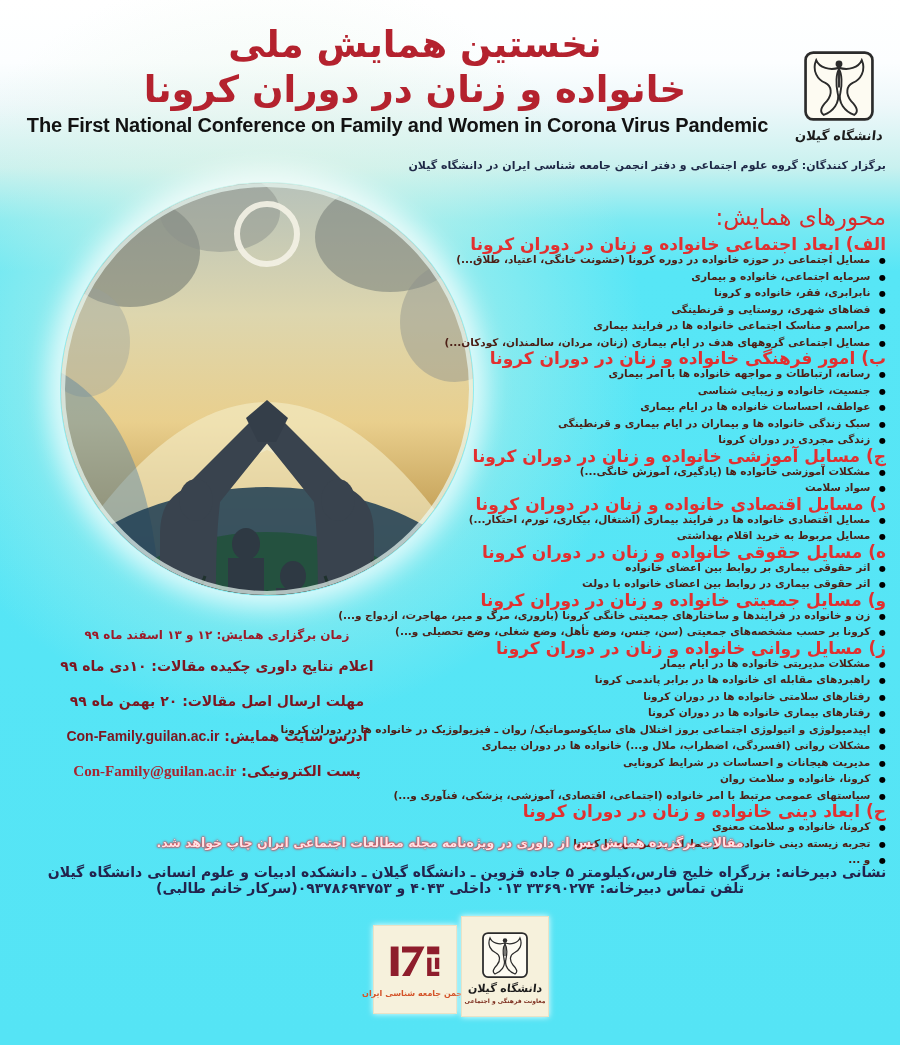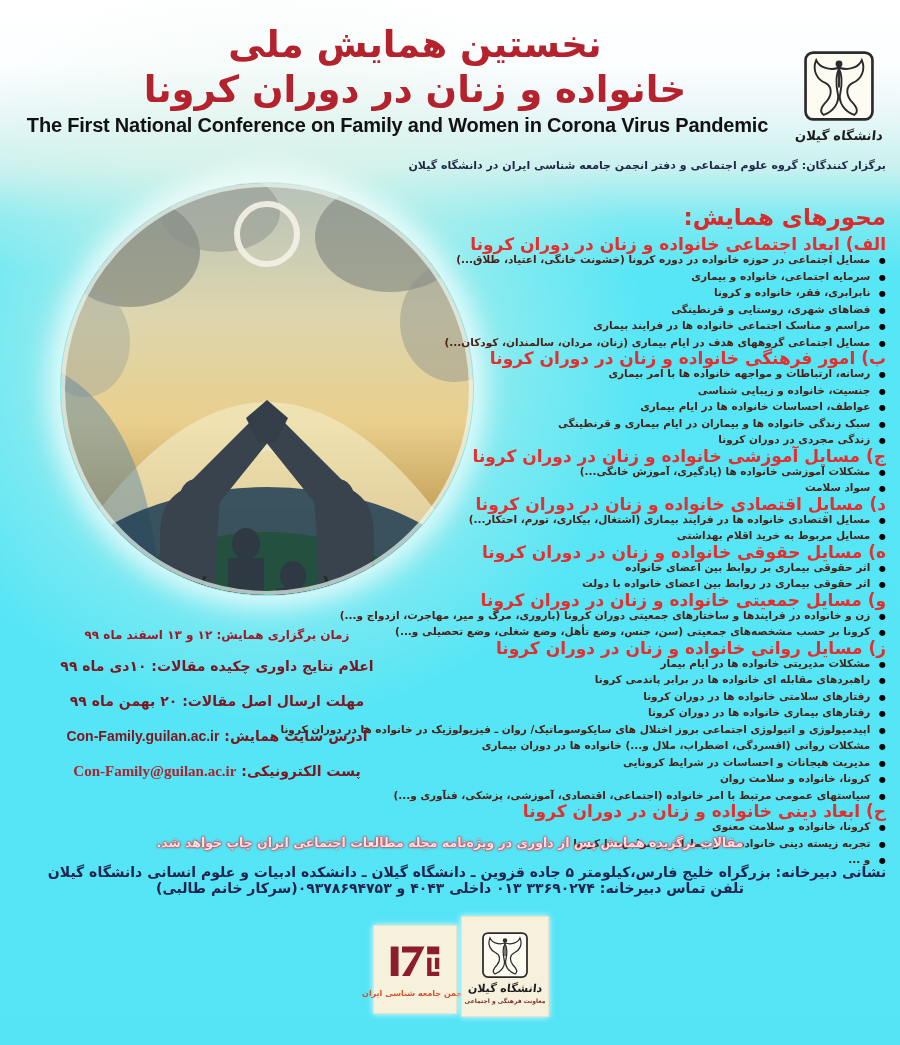--- a/index.html
+++ b/index.html
@@ -18,21 +18,21 @@
             font-size:20px;font-family:"Liberation Sans",sans-serif;letter-spacing:-0.2px;}
   .organizers{right:14px;top:159px;direction:rtl;color:#1e2746;font-weight:bold;font-size:11px;}
   
   .logo-top{right:16px;top:48px;width:90px;text-align:center;}
   .logo-caption{font-weight:bold;color:#1c1c1c;font-size:13px;direction:rtl;transform:skewX(-6deg);}
   
   .hero{left:60px;top:182px;width:414px;height:414px;border-radius:50%;
         box-shadow:0 0 26px 12px rgba(255,255,255,0.75);}
   
   .topics{right:14px;top:204px;direction:rtl;text-align:right;}
-  .topics-heading{color:#d92b2b;font-weight:bold;font-size:23px;margin-bottom:7px;}
+  .topics-heading{color:#d92b2b;font-weight:normal;font-size:23px;margin-bottom:7px;}
   .topic-header{color:#e23030;font-weight:bold;font-size:17px;line-height:15px;white-space:nowrap;}
   .topic-item{color:#4d2017;font-weight:bold;font-size:10.5px;line-height:14.5px;white-space:nowrap;}
   .topic-item .bullet{color:#000;font-size:8px;margin-left:5px;}
   
   .info{left:28px;top:628px;width:378px;text-align:center;direction:rtl;}
   .info-line{font-weight:bold;color:#7c1620;font-size:14px;margin-bottom:19px;white-space:nowrap;}
   .info-line.emph{font-size:12px;color:#9d1a28;margin-bottom:16px;}
   .info-line .latin{font-family:"Liberation Sans",sans-serif;}
   .info-line .serif-value{font-family:"Liberation Serif",serif;color:#a82430;font-size:15px;font-weight:bold;}
   
@@ -145,21 +145,21 @@
         <div class="topic-header">ج) مسایل آموزشی خانواده و زنان در دوران کرونا</div>
         <div class="topic-item"><span class="bullet">●</span><span> مشکلات آموزشی خانواده ها (یادگیری، آموزش خانگی...)</span></div>
         <div class="topic-item"><span class="bullet">●</span><span> سواد سلامت</span></div>
         <div class="topic-header">د) مسایل اقتصادی خانواده و زنان در دوران کرونا</div>
         <div class="topic-item"><span class="bullet">●</span><span> مسایل اقتصادی خانواده ها در فرایند بیماری (اشتغال، بیکاری، تورم، احتکار...)</span></div>
         <div class="topic-item"><span class="bullet">●</span><span> مسایل مربوط به خرید اقلام بهداشتی</span></div>
         <div class="topic-header">ه) مسایل حقوقی خانواده و زنان در دوران کرونا</div>
         <div class="topic-item"><span class="bullet">●</span><span> اثر حقوقی بیماری بر روابط بین اعضای خانواده</span></div>
         <div class="topic-item"><span class="bullet">●</span><span> اثر حقوقی بیماری در روابط بین اعضای خانواده با دولت</span></div>
         <div class="topic-header">و) مسایل جمعیتی خانواده و زنان در دوران کرونا</div>
-        <div class="topic-item"><span class="bullet">●</span><span> زن و خانواده در فرایندها و ساختارهای جمعیتی دوران کرونا (باروری، مرگ و میر، مهاجرت، ازدواج و...)</span></div>
+        <div class="topic-item"><span class="bullet">●</span><span> زن و خانواده در فرایندها و ساختارهای جمعیتی خانگی کرونا (باروری، مرگ و میر، مهاجرت، ازدواج و...)</span></div>
         <div class="topic-item"><span class="bullet">●</span><span> کرونا بر حسب مشخصه‌های جمعیتی (سن، جنس، وضع تأهل، وضع شغلی، وضع تحصیلی و...)</span></div>
         <div class="topic-header">ز) مسایل روانی خانواده و زنان در دوران کرونا</div>
         <div class="topic-item"><span class="bullet">●</span><span> مشکلات مدیریتی خانواده ها در ایام بیمار</span></div>
         <div class="topic-item"><span class="bullet">●</span><span> راهبردهای مقابله ای خانواده ها در برابر پاندمی کرونا</span></div>
         <div class="topic-item"><span class="bullet">●</span><span> رفتارهای سلامتی خانواده ها در دوران کرونا</span></div>
         <div class="topic-item"><span class="bullet">●</span><span> رفتارهای بیماری خانواده ها در دوران کرونا</span></div>
         <div class="topic-item"><span class="bullet">●</span><span> اپیدمیولوژی و اتیولوژی اجتماعی بروز اختلال های سایکوسوماتیک/ روان ـ فیزیولوژیک در خانواده ها در دوران کرونا</span></div>
         <div class="topic-item"><span class="bullet">●</span><span> مشکلات روانی (افسردگی، اضطراب، ملال و...) خانواده ها در دوران بیماری</span></div>
         <div class="topic-item"><span class="bullet">●</span><span> مدیریت هیجانات و احساسات در شرایط کرونایی</span></div>
         <div class="topic-item"><span class="bullet">●</span><span> کرونا، خانواده و سلامت روان</span></div>

